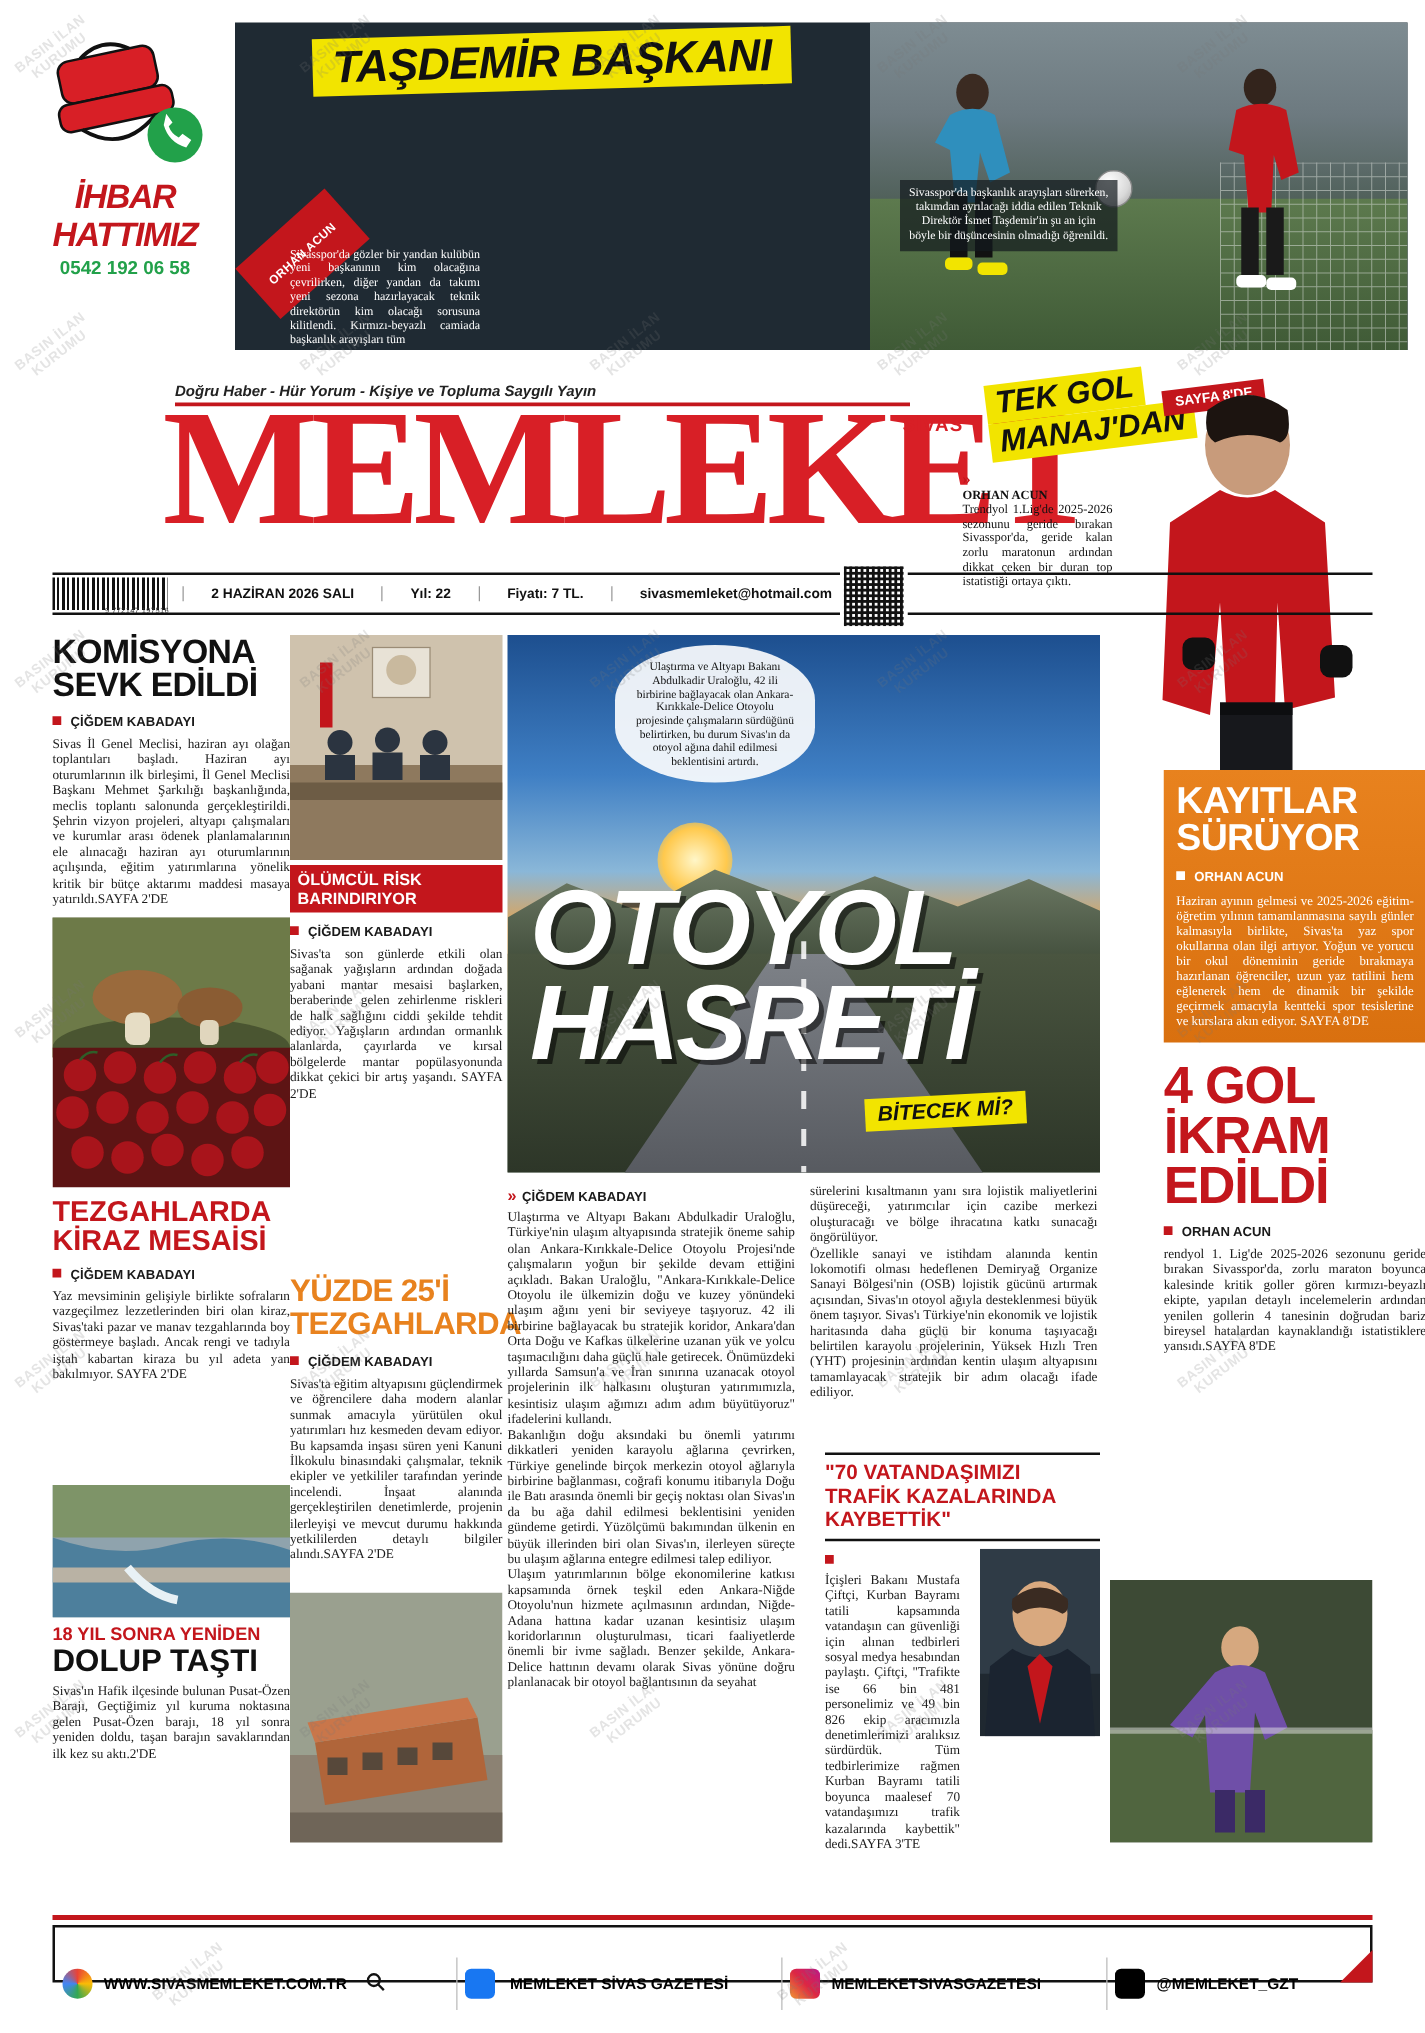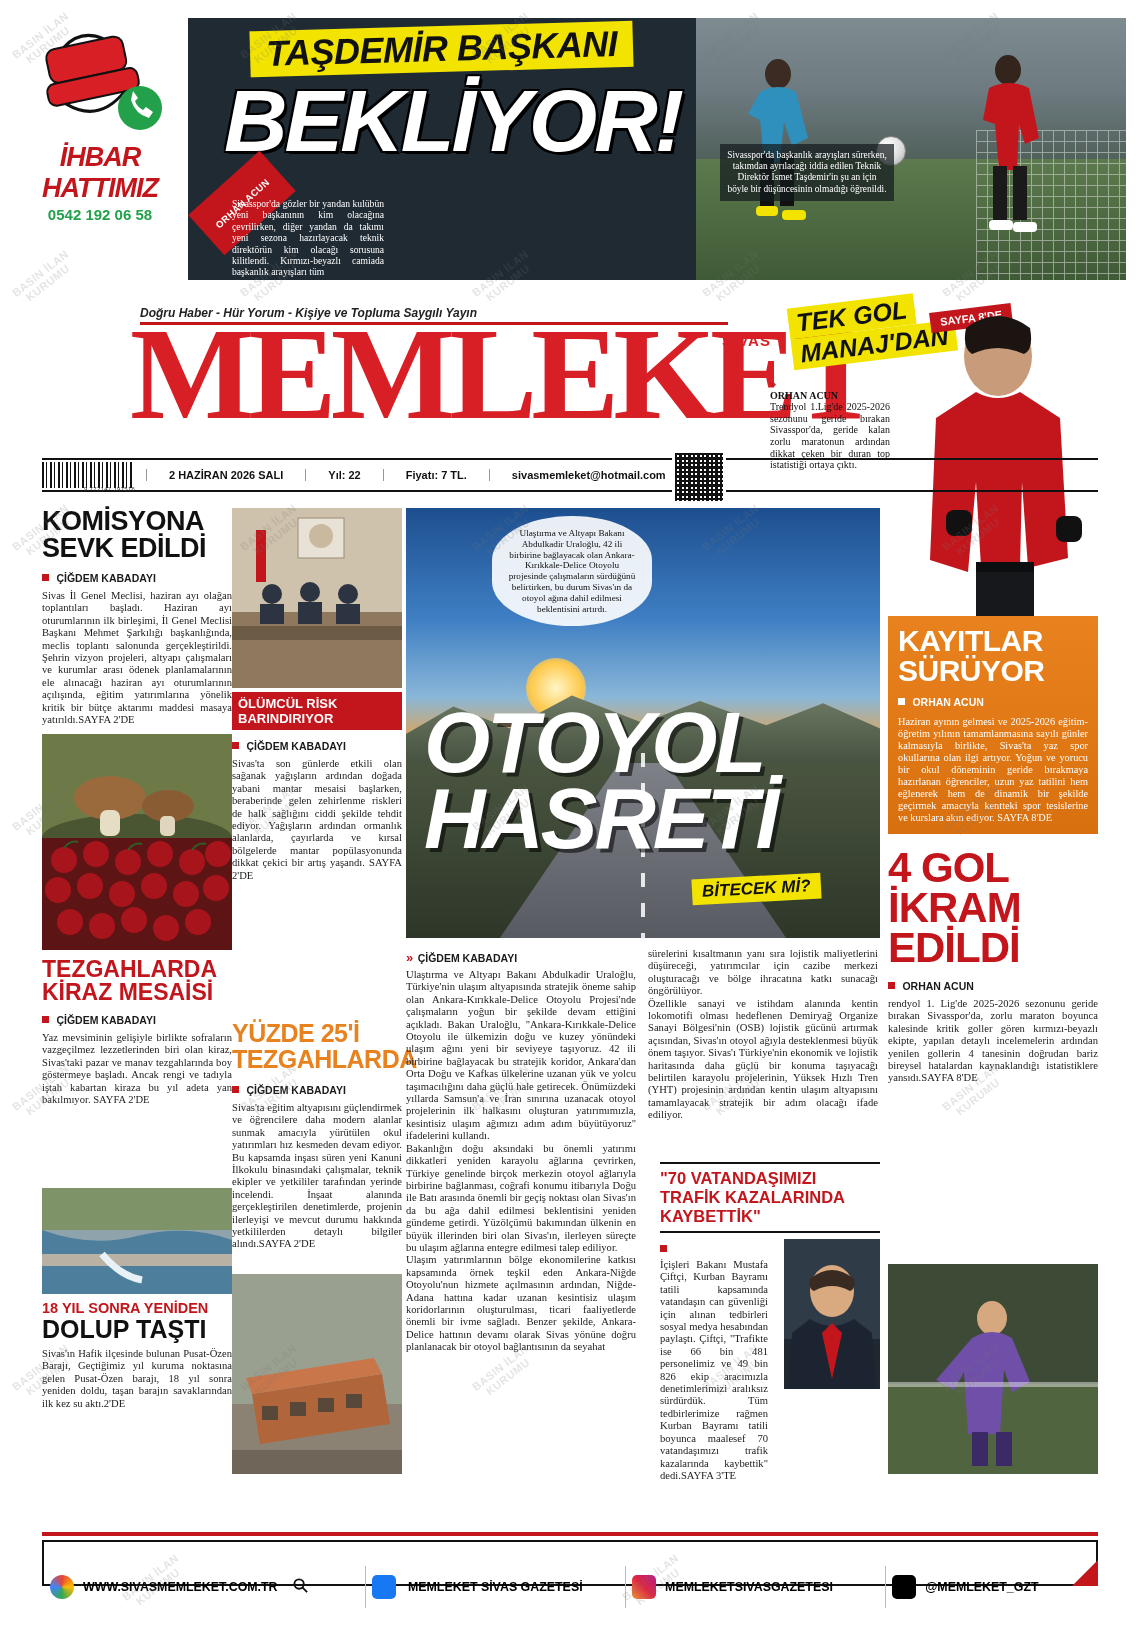--- a/index.html
+++ b/index.html
@@ -121,21 +121,21 @@
       font-family:"Liberation Serif", serif; color:#111; }
   .otoyol-word { position:absolute; left:18px; top:196px; font-size:85px; font-weight:bold; color:#fff; font-style:italic;
       letter-spacing:-3px; text-shadow:4px 4px 0 rgba(0,0,0,.55); line-height:78px;}
   .hasreti-word { position:absolute; left:18px; top:272px; font-size:85px; font-weight:bold; color:#fff; font-style:italic;
       letter-spacing:-3px; text-shadow:4px 4px 0 rgba(0,0,0,.55); line-height:78px;}
   .bitecek { position:absolute; left:286px; top:368px; background:#f2e400; color:#111; font-size:17px; font-weight:bold;
       font-style:italic; padding:3px 10px; transform:rotate(-3deg);}
   .trafik-title { font-size:16.5px; font-weight:bold; color:#c3161c; line-height:19px; }
 
   
-  .col-right { left:888px; top:616px; width:210px; }
+  .col-right { left:931px; top:616px; width:210px; }
   .kayit-box { background:linear-gradient(180deg,#e8821e,#d9700f); padding:10px; }
   .kayit-head { font-size:30px; font-weight:bold; color:#fff; line-height:30px; letter-spacing:-.5px;}
   .kayit-body { font-size:10.3px; line-height:12px; color:#fff; text-align:justify; font-family:"Liberation Serif", serif; margin-top:6px;}
   .gol4 { font-size:42px; font-weight:bold; color:#c3161c; line-height:40px; letter-spacing:-1px; }
 
   
   .footer { left:42px; top:1540px; width:1056px; height:46px; background:#fff; border:2px solid #111;
      display:flex; align-items:center; }
   .footer .seg { display:flex; align-items:center; gap:9px; padding:0 6px; font-size:12.4px; font-weight:bold; color:#000000;
      border-left:1px solid #bbb; height:100%;margin-top:48px; }
@@ -192,21 +192,20 @@
           <rect x="42" y="118" width="14" height="54" fill="#1a1a1a"></rect>
           <rect x="62" y="118" width="14" height="54" fill="#1a1a1a"></rect>
           <rect x="38" y="172" width="24" height="10" rx="4" fill="#fff"></rect>
           <rect x="62" y="174" width="24" height="10" rx="4" fill="#fff"></rect>
         </svg>
       </div>
 
       <div class="tasdemir-head">
         <span>TAŞDEMİR BAŞKANI</span>
       </div>
-      <div class="bekliyor">BEKLİYOR!</div>
 
       <div class="orhan-flag">
         <span>ORHAN ACUN</span>
       </div>
 
       <div class="promo-cols">
         <div>Sivasspor'da gözler bir yandan kulübün yeni başkanının kim olacağına çevrilirken, diğer yandan da takımı yeni sezona hazırlayacak teknik direktörün kim olacağı sorusuna kilitlendi. Kırmızı-beyazlı camiada başkanlık arayışları tüm</div>
       </div>
 
       <div class="promo-caption">Sivasspor'da başkanlık arayışları sürerken, takımdan ayrılacağı iddia edilen Teknik Direktör İsmet Taşdemir'in şu an için böyle bir düşüncesinin olmadığı öğrenildi.</div>

